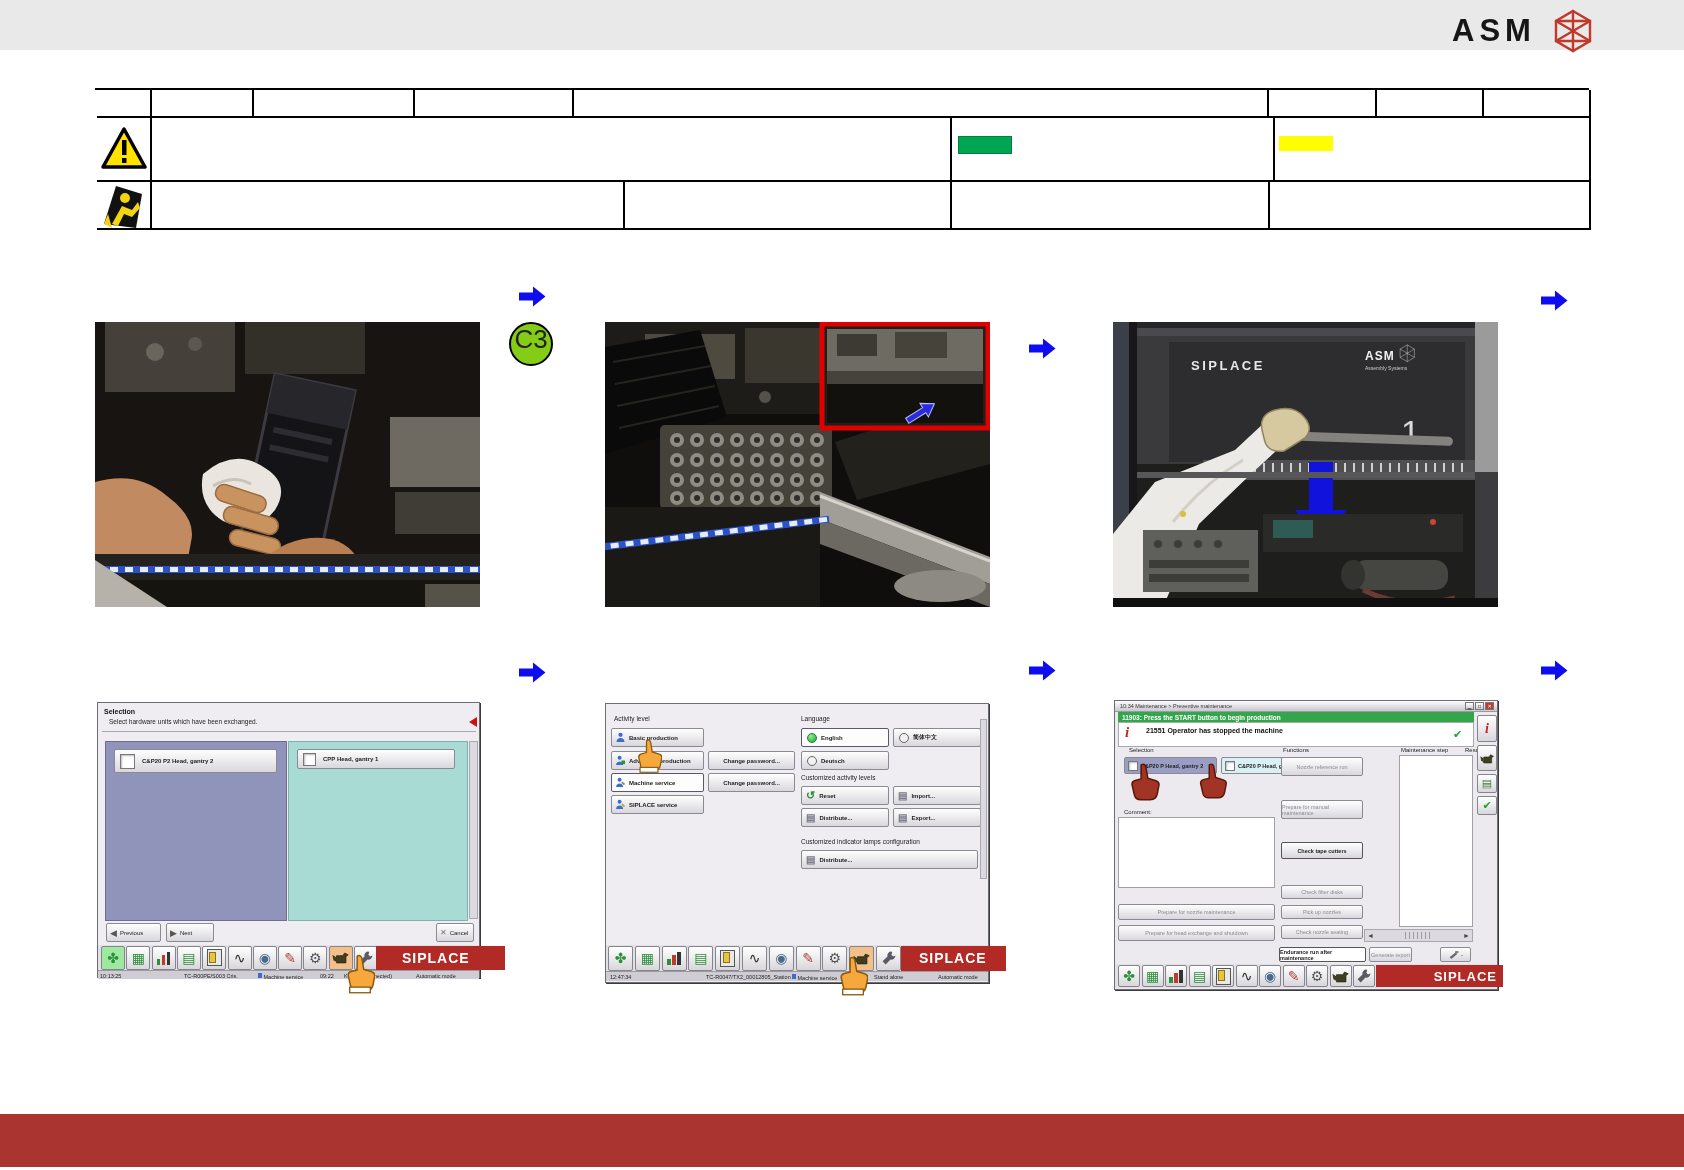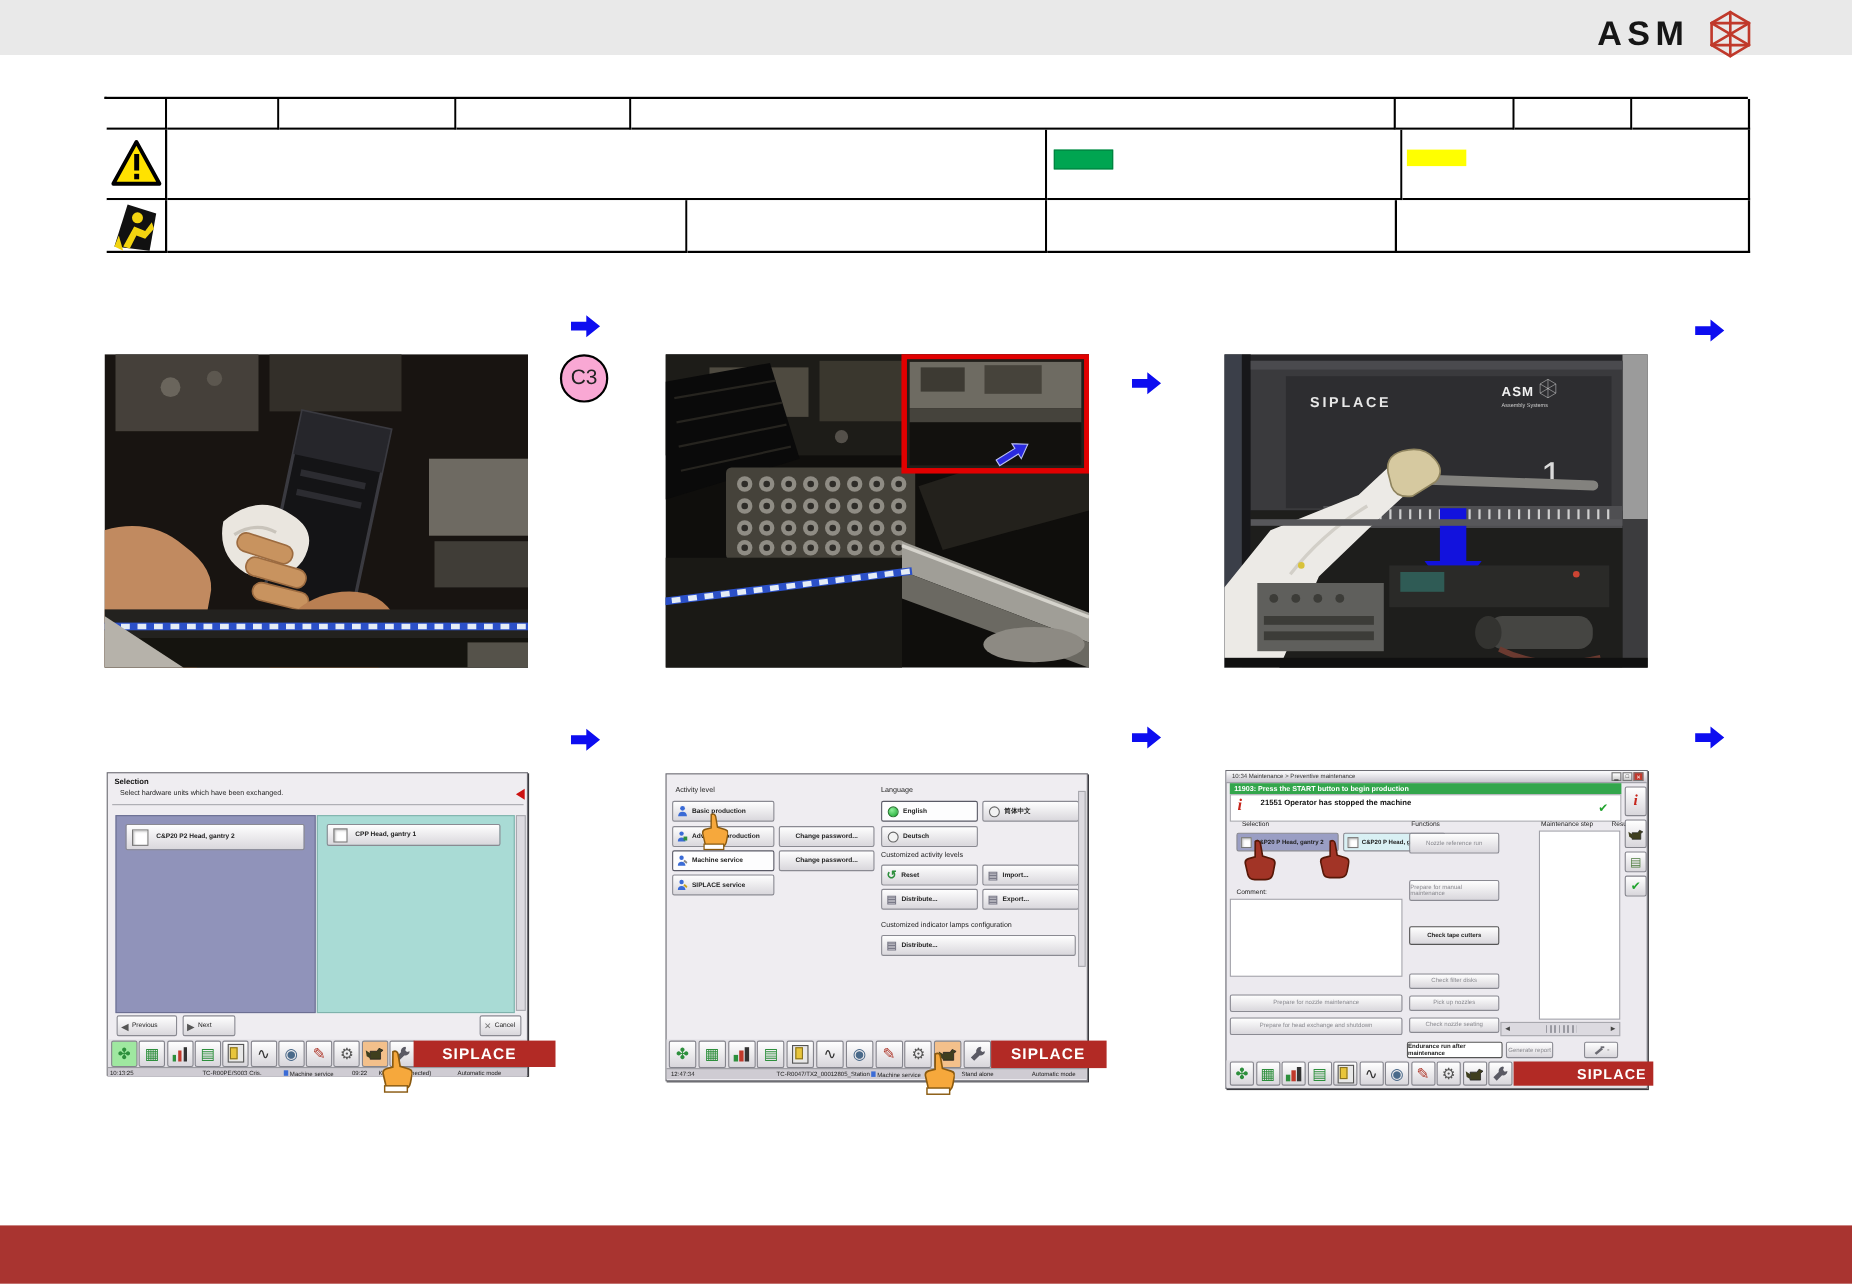--- a/index.html
+++ b/index.html
@@ -8,22 +8,22 @@
   .ab{position:absolute;}
   
   .topbar{left:0;top:0;width:1684px;height:50px;background:#e9e9e9;}
   .asm-text{font-size:31px;font-weight:bold;letter-spacing:5px;color:#161616;}
   
   .trow{position:absolute;left:0;display:flex;}
   .tcell{border-right:2px solid #000;border-bottom:2px solid #000;box-sizing:border-box;background:#fff;}
   .tbl{border-left:2px solid #000;border-top:2px solid #000;box-sizing:border-box;}
   .swatch{position:absolute;}
   
-  .c3{width:40px;height:40px;border:2.5px solid #000;border-radius:50%;background:#f9a8d4;
-      display:flex;align-items:center;justify-content:center;font-size:19px;color:#222;}
+  .c3{width:40px;height:40px;border:2.5px solid #000;border-radius:50%;background:#84cc16;
+      display:flex;justify-content:center;font-size:26px;color:#222;}
   
   .win{background:#efedf1;border:1px solid #6d6d74;box-shadow:1px 1px 0 #3a3a3f;box-sizing:border-box;}
   .btn{background:linear-gradient(#fefefe,#d9d7dc);border:1px solid #8a8a92;border-radius:2px;
        box-sizing:border-box;display:flex;align-items:center;font-size:6px;color:#222;overflow:hidden;}
   .btn.sel{background:#fdfdfe;border:1px solid #5a5a66;}
   .btn.dis{color:#8a8a90;}
   .btn.bold{font-weight:bold;}
   .lbl{font-size:6.5px;color:#222;white-space:nowrap;}
   .chk{background:#fff;border:1px solid #777;box-shadow:inset 1px 1px 2px #bbb;}
   .radio{width:10px;height:10px;border-radius:50%;border:1.5px solid #666;background:#f2f2f2;box-sizing:border-box;margin:0 4px 0 5px;}

